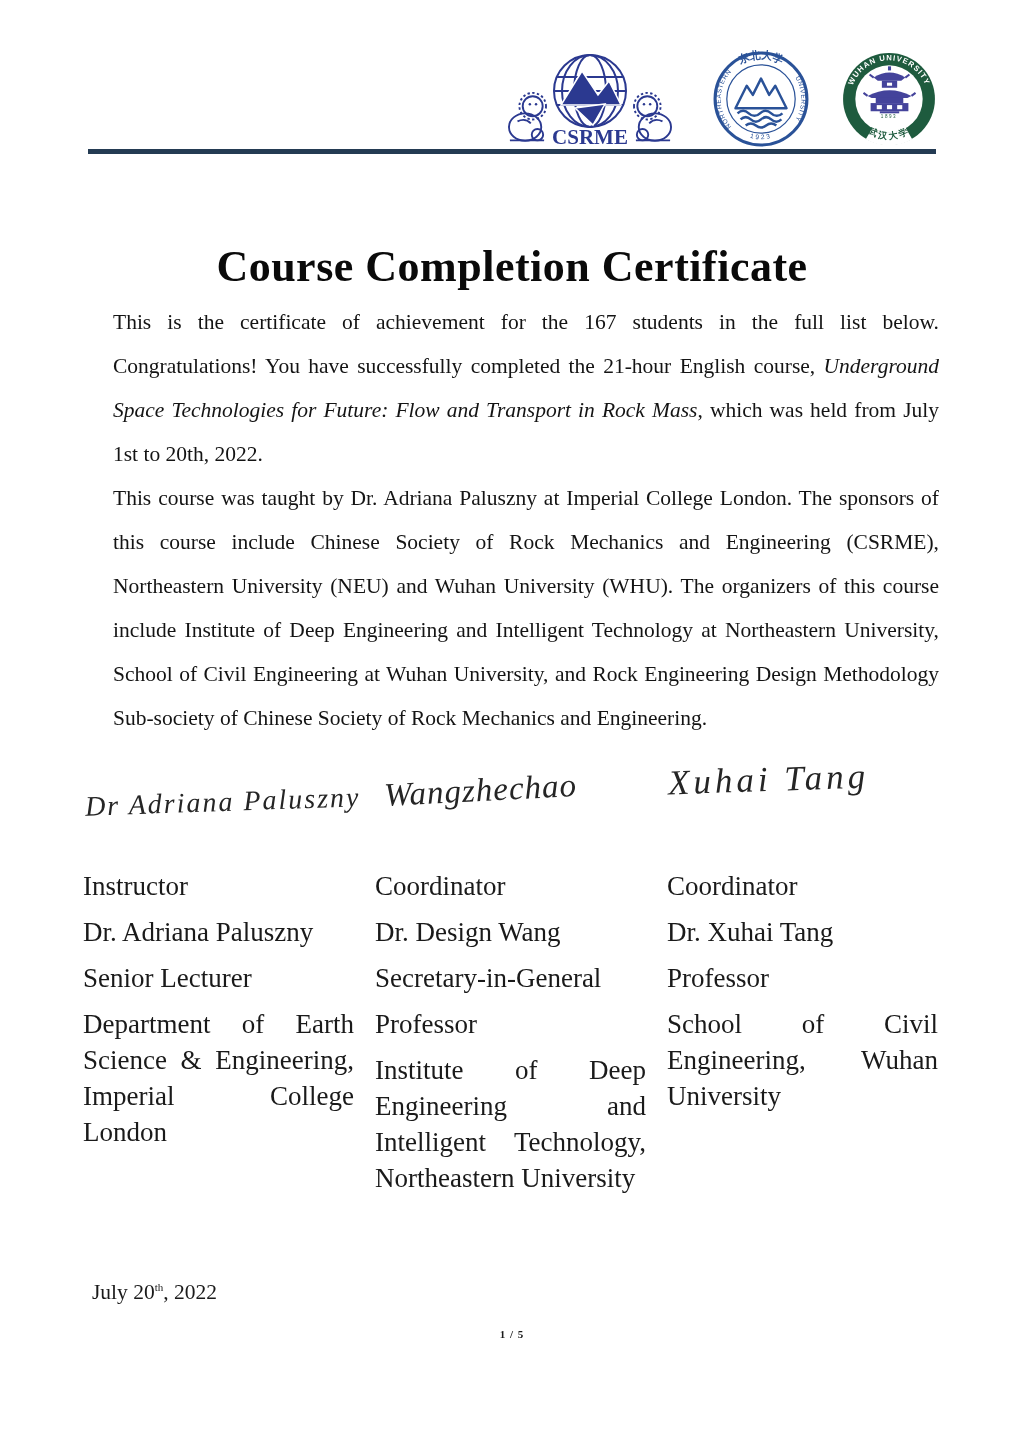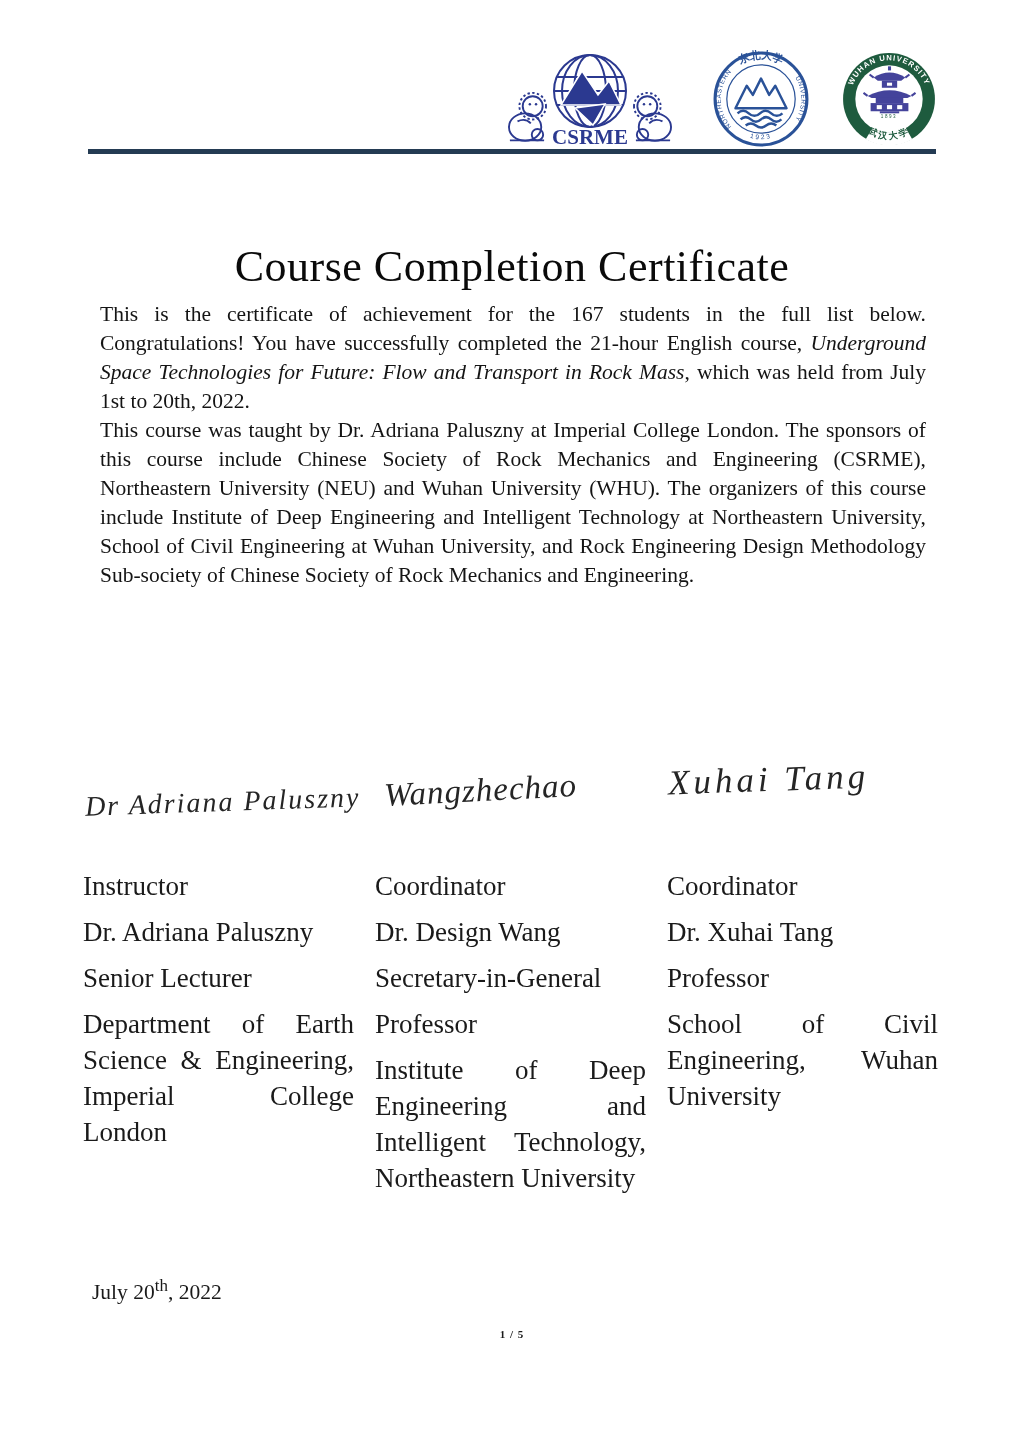--- a/index.html
+++ b/index.html
@@ -20,29 +20,29 @@
   }
   .logo { display:block; }
   .logo-csrme { left:505px; top:50px; width:170px; height:98px; }
   .logo-neu   { left:712px; top:50px; width:98px;  height:98px; }
   .logo-whu   { left:840px; top:50px; width:98px;  height:98px; }
 
   
   .cert-title {
     left:0; top:212px; width:1024px;
     text-align:center;
-    font-size:44px; font-weight:normal;
+    font-size:44px; font-weight:bold;
     letter-spacing:0.5px;
     color:#0a0a0a;
   }
 
   
   .body-text {
-    left:100px; top:300px; width:826px;
-    font-size:21.5px; line-height:29px;
+    left:113px; top:300px; width:826px;
+    font-size:21.5px; line-height:44px;
     text-align:justify;
     color:#141414;
   }
   .body-text p { margin:0; }
 
   
   .sig {
     font-style:italic;
     color:#252525;
     white-space:nowrap;
@@ -55,21 +55,21 @@
   .sign-columns {
     left:83px; top:868px; width:855px;
     display:flex; gap:21px;
   }
   .sign-col { width:271px; font-size:27px; line-height:36px; }
   .sign-col .line { margin:0 0 10px 0; }
   .sign-col .just { text-align:justify; }
 
   
   .cert-date { left:92px; top:1280px; font-size:21.5px; }
-  .cert-date sup { font-size:17px; line-height:0; }
+  .cert-date sup { font-size:11px; line-height:0; }
   .page-footer {
     left:0; top:1328px; width:1024px;
     text-align:center; font-weight:bold; font-size:11px;
     letter-spacing:1px;
   }
 
   svg text { font-family:"Liberation Sans", sans-serif; }
   svg .serif-t { font-family:"Liberation Serif", serif; }
 </style>
 </head>

